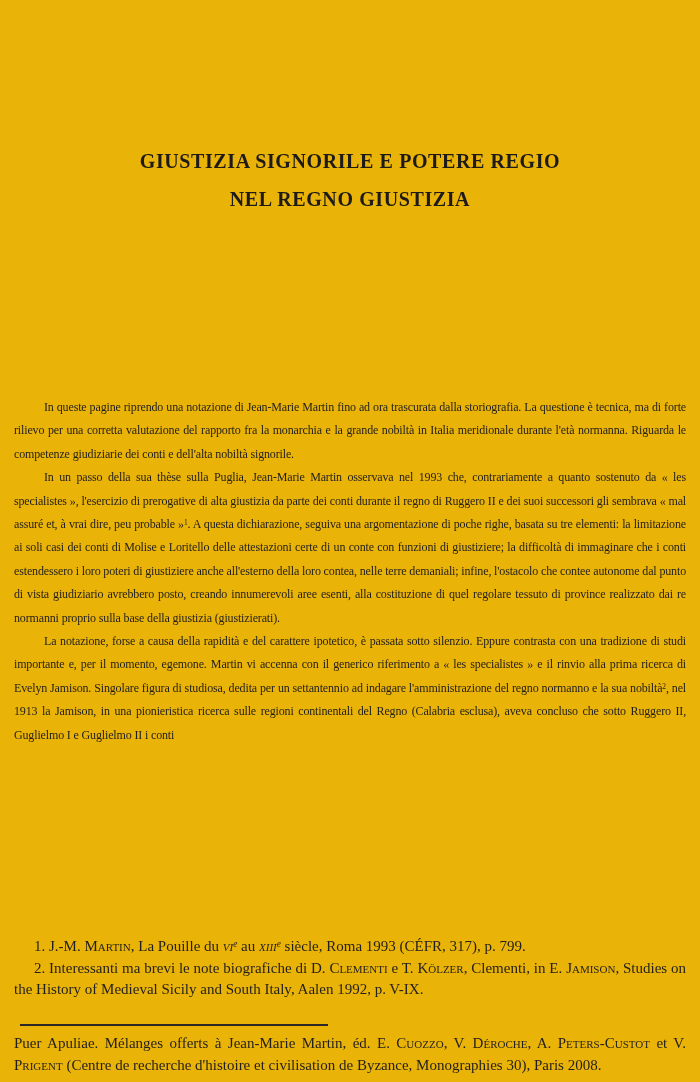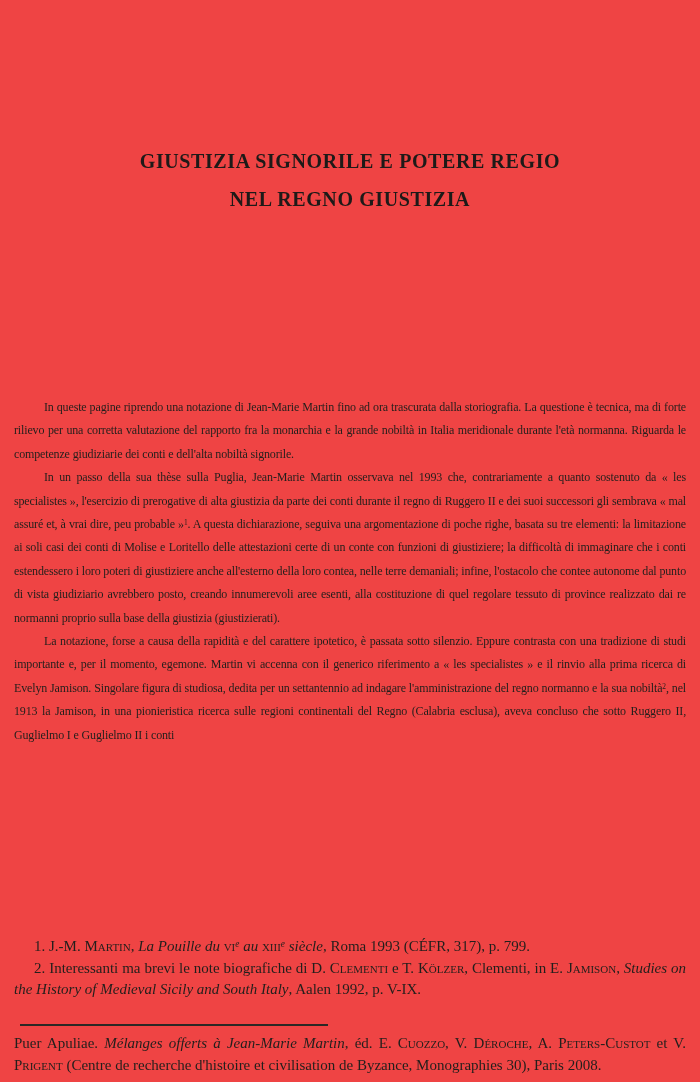--- a/index.html
+++ b/index.html
@@ -5,21 +5,21 @@
   html, body {
     margin: 0;
     padding: 0;
     background: #e8e8e8;
   }
   .page {
     position: relative;
     width: 700px;
     height: 1082px;
     margin: 0 auto;
-    background: #ef4444;
+    background: #eab308;
     color: #221f1c;
     font-family: "Liberation Serif", "DejaVu Serif", serif;
     overflow: hidden;
   }
   .title-block {
     position: absolute;
     top: 142px;
     left: 0;
     width: 700px;
     text-align: center;
@@ -76,22 +76,22 @@
   .pub-footer {
     position: absolute;
     top: 1033px;
     left: 14px;
     width: 672px;
     font-size: 15px;
     line-height: 21.8px;
     text-align: justify;
   }
   .s-sc  { font-variant: small-caps; }
-  .s-i   { font-style: italic; }
-  .s-isc { font-variant: small-caps; margin-top: 40px; }
+  .s-i   { }
+  .s-isc { font-style: italic; font-variant: small-caps; margin-top: 40px; }
   sup.s-sup, sup.s-isup {
     font-size: 0.62em;
     line-height: 0;
     vertical-align: baseline;
     position: relative;
     top: -0.45em;
   }
   sup.s-isup { font-style: italic; }
 </style>
 </head>

